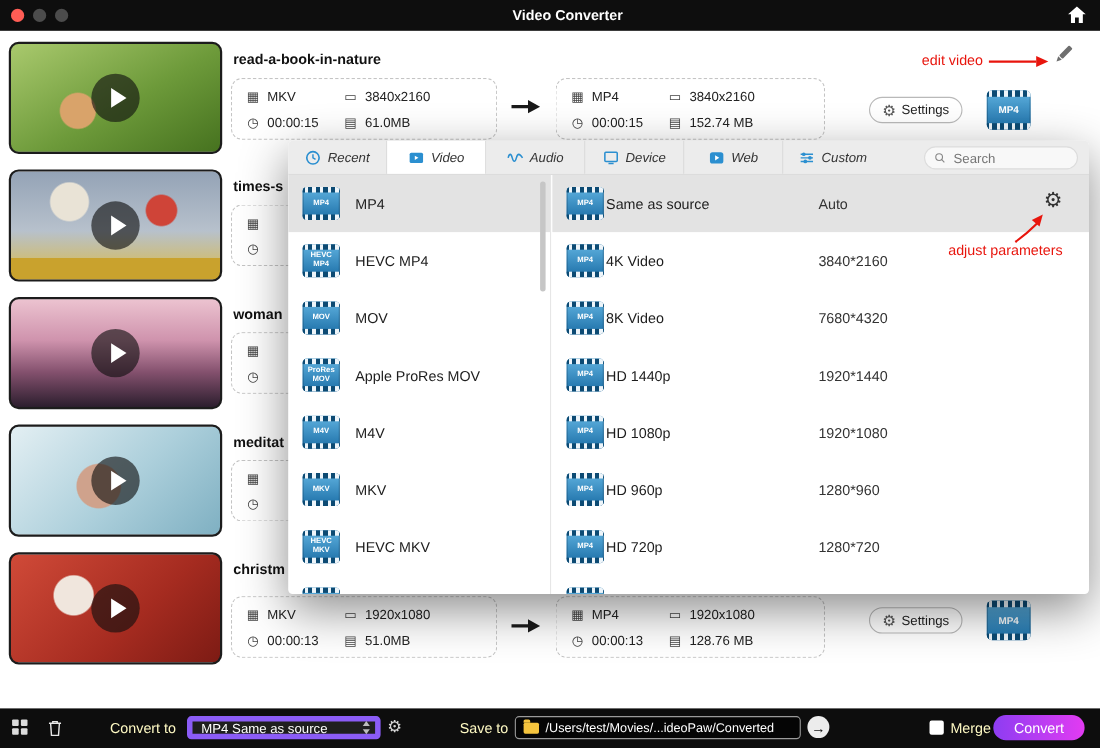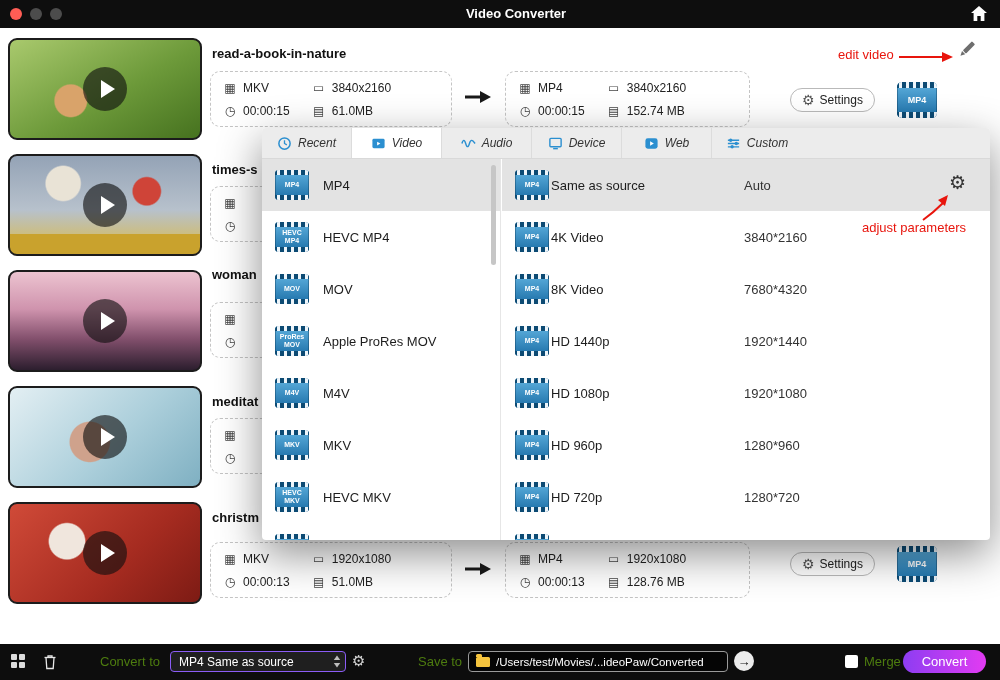--- a/index.html
+++ b/index.html
@@ -93,23 +93,23 @@
   .pitem{height:52px;display:flex;align-items:center;gap:2px;padding-left:13px;font-size:13px;
          color:#1d1d1d;position:relative;}
   .pitem.sel{background:#e3e3e3;}
   .plabel{width:191px;}
   .pval{color:#333;}
   .pgear{position:absolute;right:24px;top:14px;font-size:19px;color:#333;line-height:1;}
 
   
   .bbar{position:absolute;left:0;top:644px;width:100%;height:36px;background:#0d0d0d;z-index:6;
         color:#fff;}
-  .b-label{position:absolute;font-size:13px;color:#4d7c0f;white-space:nowrap;top:10px;}
+  .b-label{position:absolute;font-size:13px;color:#fef9c3;white-space:nowrap;top:10px;}
   .select{position:absolute;left:170px;top:7px;width:176px;height:21px;background:#1f1f1f;
-        border:1px solid #8b5cf6;border-radius:4px;display:flex;align-items:center;
+        border:5px solid #8b5cf6;border-radius:4px;display:flex;align-items:center;
         justify-content:space-between;padding:0 4px 0 8px;font-size:12px;box-sizing:border-box;}
   .b-gear{position:absolute;left:352px;top:9px;font-size:15px;color:#d6d6d6;line-height:1;}
   .pathfield{position:absolute;left:468px;top:7px;width:260px;height:21px;border:1px solid #9a9a9a;
         border-radius:4px;display:flex;align-items:center;gap:6px;padding:0 7px;font-size:11.5px;
         box-sizing:border-box;background:#050505;white-space:nowrap;overflow:hidden;}
   .folder{width:14px;height:10px;background:#f5c43e;border-radius:1.5px;position:relative;flex:none;}
   .folder::before{content:"";position:absolute;left:0;top:-2.5px;width:6px;height:3px;
         background:#f5c43e;border-radius:1.5px 1.5px 0 0;}
   .gobtn{position:absolute;left:734px;top:7px;width:20px;height:20px;border-radius:50%;
         background:#ececec;color:#111;display:flex;align-items:center;justify-content:center;
@@ -242,21 +242,21 @@
     <div class="mcol">
       <div class="mline">
           <span class="mic">▦</span>
         </div>
       <div class="mline">
           <span class="mic">◷</span>
         </div>
     </div>
   </div>
 
-  <div class="row-title" style="left:212px;top:267px;">woman</div>
+  <div class="row-title" style="left:212px;top:278px;">woman</div>
   <div class="mbox" style="left:210px;top:302px;width:242px;height:56px;">
     <div class="mcol">
       <div class="mline">
           <span class="mic">▦</span>
         </div>
       <div class="mline">
           <span class="mic">◷</span>
         </div>
     </div>
   </div>
@@ -379,20 +379,27 @@
             <g stroke="#2b8fd0" stroke-width="1.4">
               <path d="M2 4.5 H14 M2 8 H14 M2 11.5 H14"></path>
             </g>
             <g fill="#2b8fd0">
               <circle cx="5" cy="4.5" r="1.8"></circle>
               <circle cx="11" cy="8" r="1.8"></circle>
               <circle cx="6.5" cy="11.5" r="1.8"></circle>
             </g>
           </svg>
         <span>Custom</span>
+      </div>
+      <div class="search">
+        <svg width="13" height="13" viewBox="0 0 16 16">
+            <circle cx="7" cy="7" r="4.5" fill="none" stroke="#888" stroke-width="1.5"></circle>
+            <path d="M10.5 10.5 L14 14" stroke="#888" stroke-width="1.5"></path>
+          </svg>
+        <input placeholder="Search" style="">
       </div>
     </div>
 
     <div class="flist">
       <div class="fitem sel">
         <span class="film">
             <b>MP4</b>
           </span>
         <span>MP4</span>
       </div>

